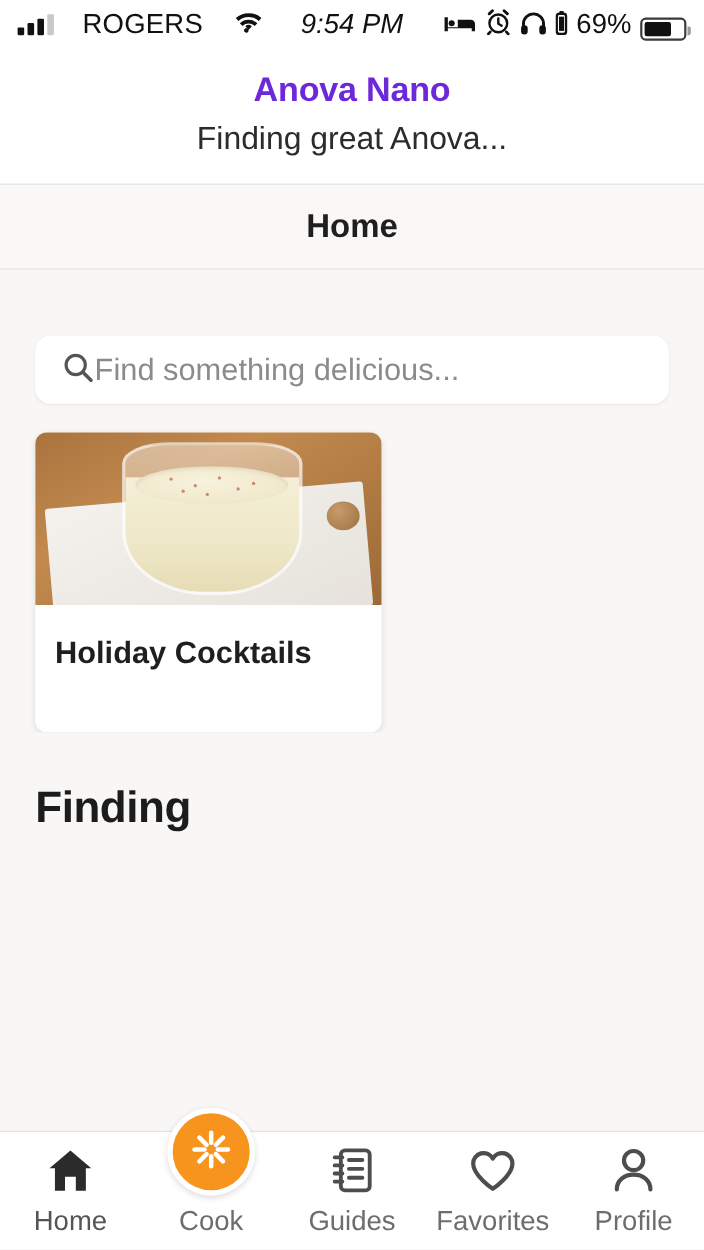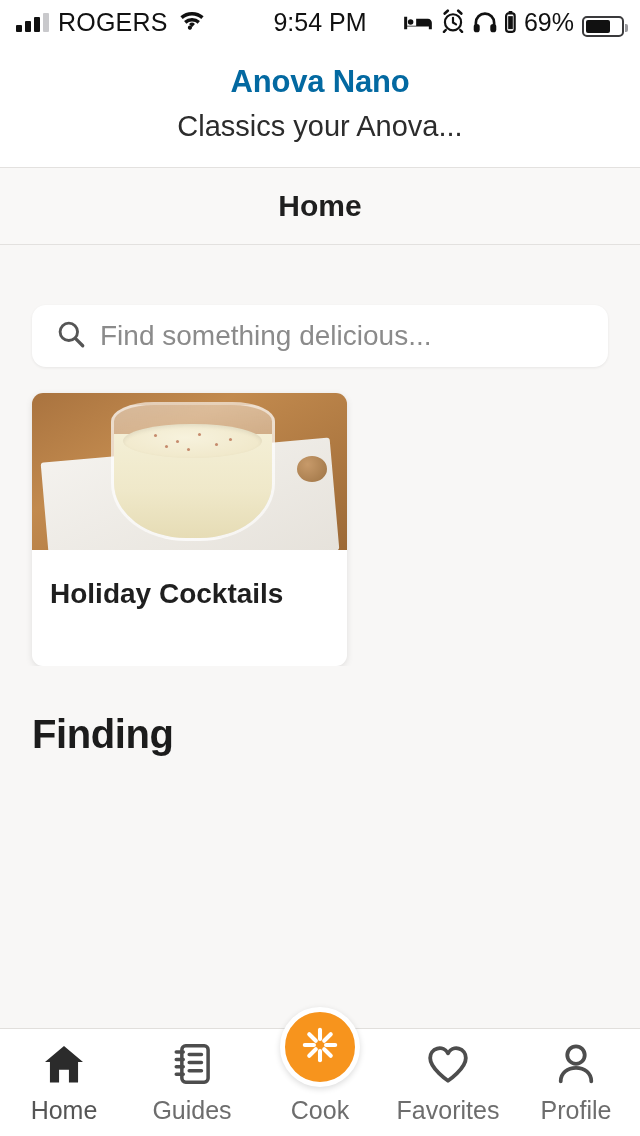--- a/index.html
+++ b/index.html
@@ -10,31 +10,31 @@
     overflow:hidden;
   }
   #phone { position:relative; width:640px; height:1136px; background:#f8f7f6; }
 
   
   .statusbar {
     height:44px; background:#ffffff;
     display:flex; align-items:center; padding:0 16px;
     position:relative;
   }
-  .sb-left { display:flex; align-items:center; gap:9px; }
+  .sb-left { display:flex; align-items:center; gap:26px; }
   .sb-bars { display:flex; align-items:flex-end; gap:3px; height:20px; }
   .sb-bars i { width:6px; background:#111; border-radius:1px; display:block; }
   .sb-bars i:nth-child(1){ height:7px; }
   .sb-bars i:nth-child(2){ height:11px; }
   .sb-bars i:nth-child(3){ height:15px; }
   .sb-bars i:nth-child(4){ height:19px; background:#c9c9cc; }
   .carrier { font-size:25px; color:#111; letter-spacing:0.2px; }
   .sb-center {
     position:absolute; left:0; right:0; text-align:center;
-    font-size:25px; color:#111; font-weight:400; pointer-events:none;
+    font-size:25px; color:#111; font-weight:400; pointer-events:none;font-style:italic;
   }
   .sb-right {
     margin-left:auto; display:flex; align-items:flex-end; gap:8px;
     position:relative; z-index:2;
   }
   .pct { font-size:25px; color:#111; }
   .batt {
     width:42px; height:21px; border:2px solid #3a3a3c; border-radius:5px;
     position:relative; padding:2px;
   }
@@ -42,38 +42,38 @@
     content:""; position:absolute; right:-6px; top:6px;
     width:3px; height:8px; background:#9a9a9e; border-radius:0 2px 2px 0;
   }
   .batt i { display:block; height:100%; width:72%; background:#111; border-radius:2px; }
 
   
   .devhead {
     background:#ffffff; padding:20px 20px 24px;
     text-align:center;
   }
-  .dev-title { font-size:31px; font-weight:bold; color:#0369a1; letter-spacing:-0.2px; }
+  .dev-title { font-size:31px; font-weight:bold; color:#6d28d9; letter-spacing:-0.2px; }
   .dev-status { font-size:29px; color:#2c2c2c; margin-top:10px; font-weight:400; }
 
   
   .navbar {
     background:#f9f8f7; height:78px;
     border-top:1px solid #e3e1df; border-bottom:1px solid #e3e1df;
     display:flex; align-items:center; justify-content:center;
   }
   .nav-title { font-size:30px; font-weight:bold; color:#1f1f1f; }
 
   
   .content { position:absolute; top:283px; left:0; right:0; bottom:0; background:#f8f7f6; }
 
   .searchwrap { padding:22px 32px 0; }
   .searchbar {
     height:62px; background:#ffffff; border-radius:14px;
-    display:flex; align-items:center; gap:14px; padding:0 24px;
+    display:flex; align-items:center; padding:0 24px;
     box-shadow:0 1px 3px rgba(0,0,0,0.07);
   }
   .search-ph { font-size:28px; color:#8b8b8b; }
 
   .section { padding:44px 32px 0; }
   .sec-title { font-size:40px; font-weight:bold; color:#1c1c1c; letter-spacing:-0.4px; }
   .sec-sub { font-size:30px; color:#737373; line-height:1.22; margin-top:10px; max-width:545px; }
 
   .cards {
     display:flex; gap:27px; padding:22px 0 0 32px; margin-top:4px;
@@ -233,21 +233,21 @@
       </span>
       <span class="pct">69%</span>
       <span class="batt">
           <i></i>
         </span>
     </div>
   </div>
 
   <div class="devhead">
     <div class="dev-title">Anova Nano</div>
-    <div class="dev-status">Classics your Anova...</div>
+    <div class="dev-status">Finding great Anova...</div>
   </div>
 
   <div class="navbar">
     <div class="nav-title">Home</div>
   </div>
 
   <div class="content">
 
     <div class="searchwrap">
       <div class="searchbar">
@@ -295,31 +295,20 @@
 
   <div class="tabbar">
 
     <div class="tab active">
       <span class="tab-ic">
         <svg width="44" height="42" viewBox="0 0 24 23">
           <path d="M12 1.6L1.6 10.4h2.7v11.2h5V14.6h5.4v7h5V10.4h2.7z" fill="#2b2b2b"></path>
         </svg>
       </span>
       <span class="tab-lb">Home</span>
-    </div>
-
-    <div class="tab">
-      <span class="tab-ic">
-        <svg width="40" height="42" viewBox="0 0 22 24">
-          <rect x="5.2" y="1.6" width="15" height="20.8" rx="2.2" fill="none" stroke="#4d4d4d" stroke-width="2"></rect>
-          <path d="M9.4 6.6h7M9.4 11.2h7M9.4 15.8h7" stroke="#4d4d4d" stroke-width="2" stroke-linecap="round"></path>
-          <path d="M2 5.2h4M2 9.4h4M2 13.6h4M2 17.8h4" stroke="#4d4d4d" stroke-width="2" stroke-linecap="round"></path>
-        </svg>
-      </span>
-      <span class="tab-lb">Guides</span>
     </div>
 
     <div class="tab tab-cook">
       <div class="cookbtn">
         <span>
           <svg width="42" height="42" viewBox="0 0 32 32">
             <g stroke="#ffffff" stroke-width="3.1" stroke-linecap="round">
               <path d="M16 4.4v7"></path>
                 <path d="M16 20.6v7"></path>
               <path d="M4.4 16h7"></path>
@@ -331,20 +320,31 @@
             </g>
           </svg>
         </span>
       </div>
       <span class="tab-ic"></span>
       <span class="tab-lb">Cook</span>
     </div>
 
     <div class="tab">
       <span class="tab-ic">
+        <svg width="40" height="42" viewBox="0 0 22 24">
+          <rect x="5.2" y="1.6" width="15" height="20.8" rx="2.2" fill="none" stroke="#4d4d4d" stroke-width="2"></rect>
+          <path d="M9.4 6.6h7M9.4 11.2h7M9.4 15.8h7" stroke="#4d4d4d" stroke-width="2" stroke-linecap="round"></path>
+          <path d="M2 5.2h4M2 9.4h4M2 13.6h4M2 17.8h4" stroke="#4d4d4d" stroke-width="2" stroke-linecap="round"></path>
+        </svg>
+      </span>
+      <span class="tab-lb">Guides</span>
+    </div>
+
+    <div class="tab">
+      <span class="tab-ic">
         <svg width="44" height="40" viewBox="0 0 24 22">
           <path d="M12 20.2S2.2 13.6 2.2 7.7A5.2 5.2 0 0112 5.1 5.2 5.2 0 0121.8 7.7c0 5.9-9.8 12.5-9.8 12.5z" fill="none" stroke="#4d4d4d" stroke-width="2.1" stroke-linejoin="round"></path>
         </svg>
       </span>
       <span class="tab-lb">Favorites</span>
     </div>
 
     <div class="tab">
       <span class="tab-ic">
         <svg width="40" height="42" viewBox="0 0 22 23">

